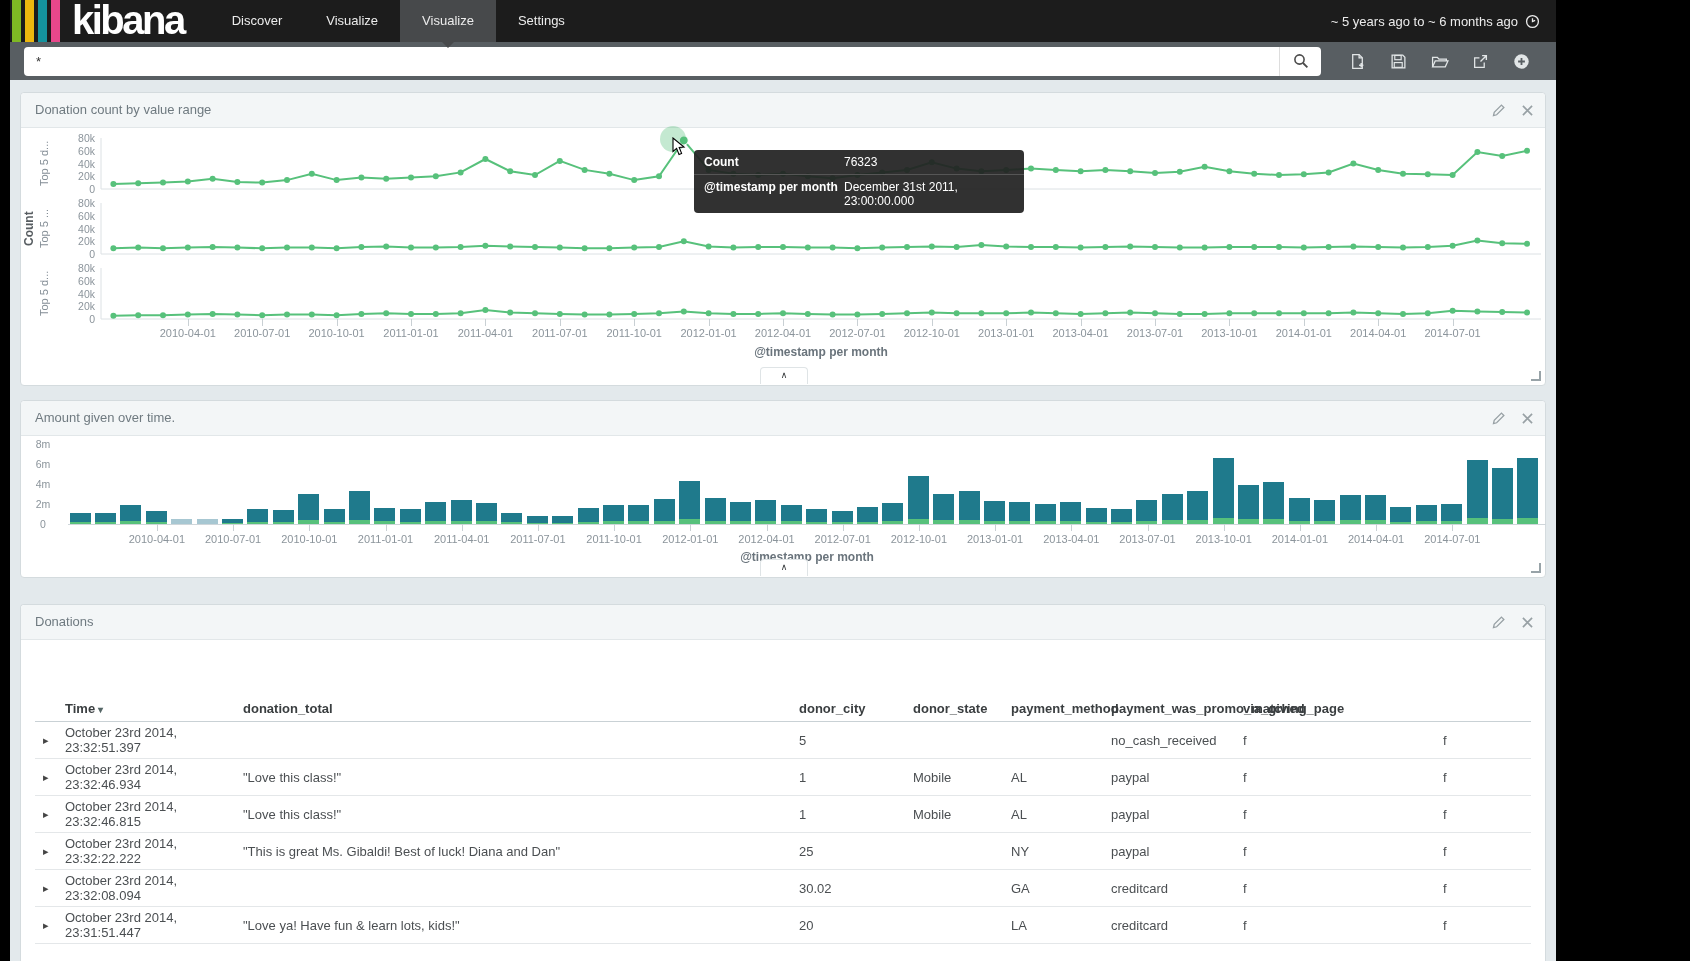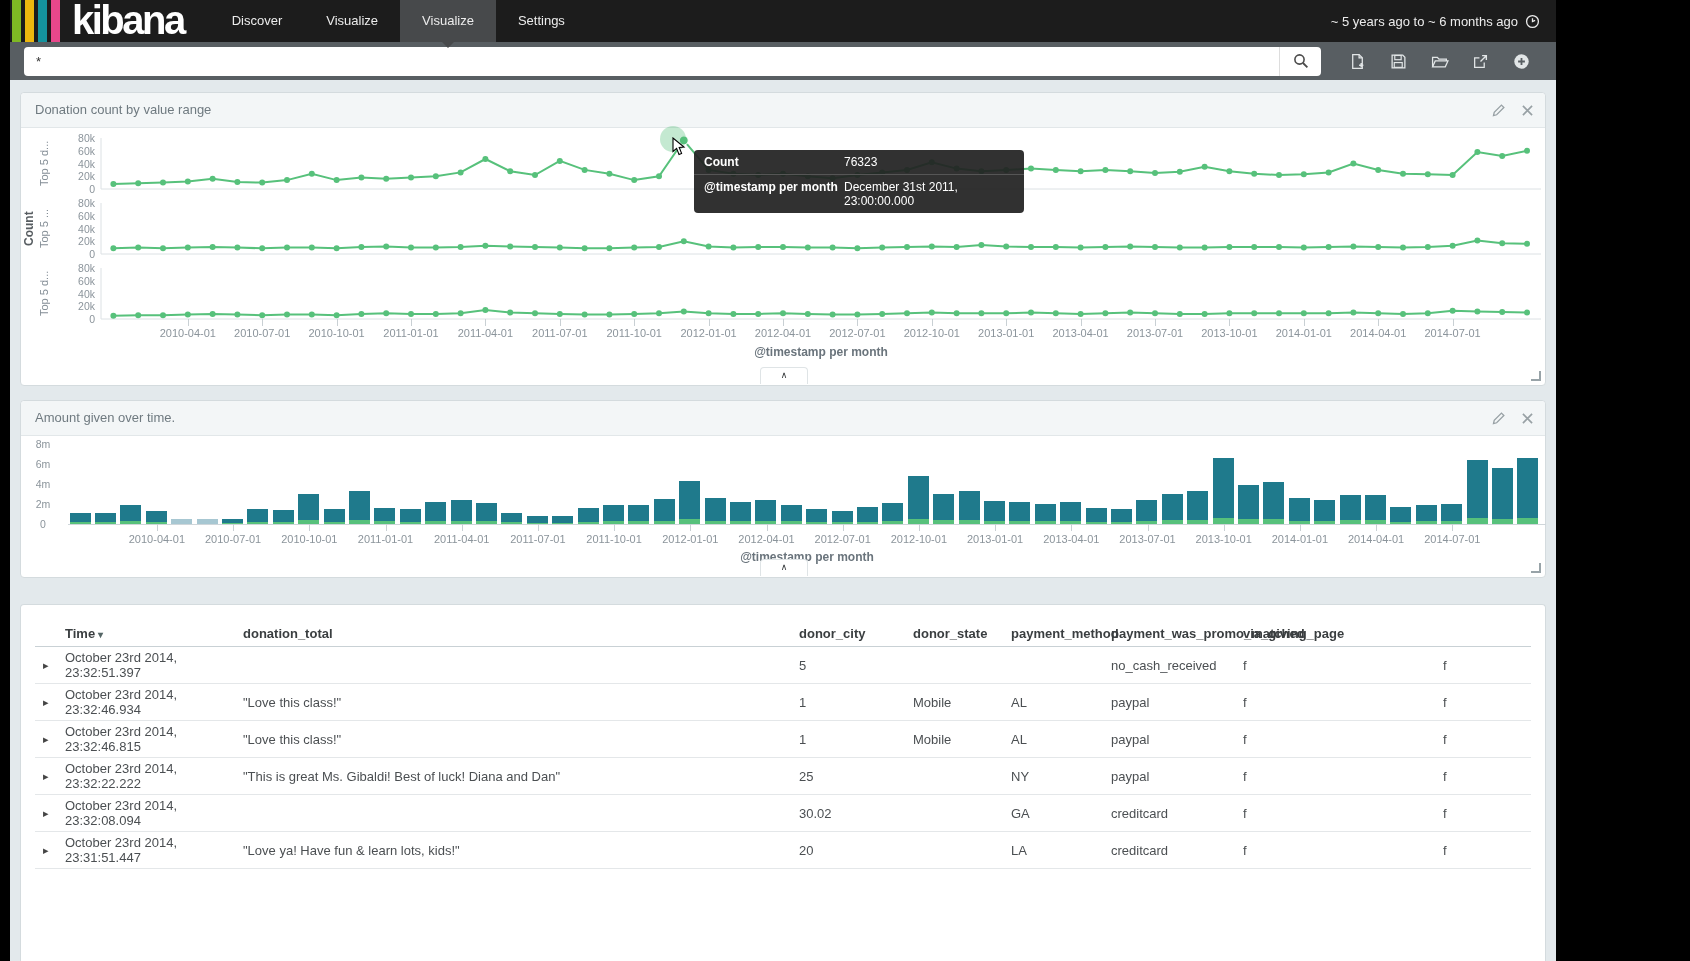--- a/index.html
+++ b/index.html
@@ -78,21 +78,21 @@
 
   
   .pagination{text-align:center;margin-top:52px;height:20px;font-size:13px;color:#5e7483;}
   .pg-item{display:inline-block;margin:0 10px;cursor:pointer;}
   .pg-item.active{color:#1b1e20;font-weight:bold;}
   .tbl{margin:16px 14px 0 14px;}
   .tbl-grid{display:grid;grid-template-columns:30px 178px 556px 114px 98px 100px 132px 200px 1fr;
          align-items:center;}
   .tbl-head{border-bottom:1px solid #c9d1d5;padding:5px 0;font-weight:bold;
          font-size:13px;color:#3a3e40;}
-  .tbl-head .cell{cursor:pointer;}
+  .tbl-head .cell{cursor:pointer;margin-top:40px;}
   .tbl-row{border-bottom:1px solid #e4e7e9;height:36px;font-size:13px;color:#4b4f52;}
   .caret{font-size:11px;color:#444;padding-left:8px;cursor:pointer;}
   .sort-caret{font-size:10px;color:#566;margin-left:3px;}
 </style>
 </head>
 <body>
 
 <div class="screen">
 
   <div class="navbar">
@@ -625,20 +625,35 @@
         <div class="x-label" style="left: 1386.3px; top: 98px;">2014-07-01</div>
         <div class="axis-title" style="left: 47px; width: 1478px; top: 115px;">@timestamp per month</div>
       </div>
     <div class="collapse-tab">
       <span>∧</span>
     </div>
     <div class="resize-corner"></div>
   </div>
 
   <div class="panel" id="panel3">
+    <div class="panel-header">
+      <span>Donations</span>
+      <span class="panel-actions">
+        <span class="pa-icon">
+          <svg width="13" height="13" viewBox="0 0 14 14">
+              <path d="M10.2 1.2 l2.6 2.6 L5 11.6 l-3.4.8 .8-3.4 z" fill="none" stroke="#98a1a5" stroke-width="1.4"></path>
+            </svg>
+        </span>
+        <span class="pa-icon">
+          <svg width="11" height="11" viewBox="0 0 12 12">
+              <path d="M1 1 L11 11 M11 1 L1 11" stroke="#98a1a5" stroke-width="1.8"></path>
+            </svg>
+        </span>
+      </span>
+    </div>
     <div class="tbl">
       <div class="tbl-grid tbl-head" id="tbl-head">
           <div class="cell"></div>
           <div class="cell">Time<span class="sort-caret">▾</span></div>
           <div class="cell">donation_total</div>
           <div class="cell">donor_city</div>
           <div class="cell">donor_state</div>
           <div class="cell">payment_method</div>
           <div class="cell">payment_was_promo_matched</div>
           <div class="cell">via_giving_page</div>

